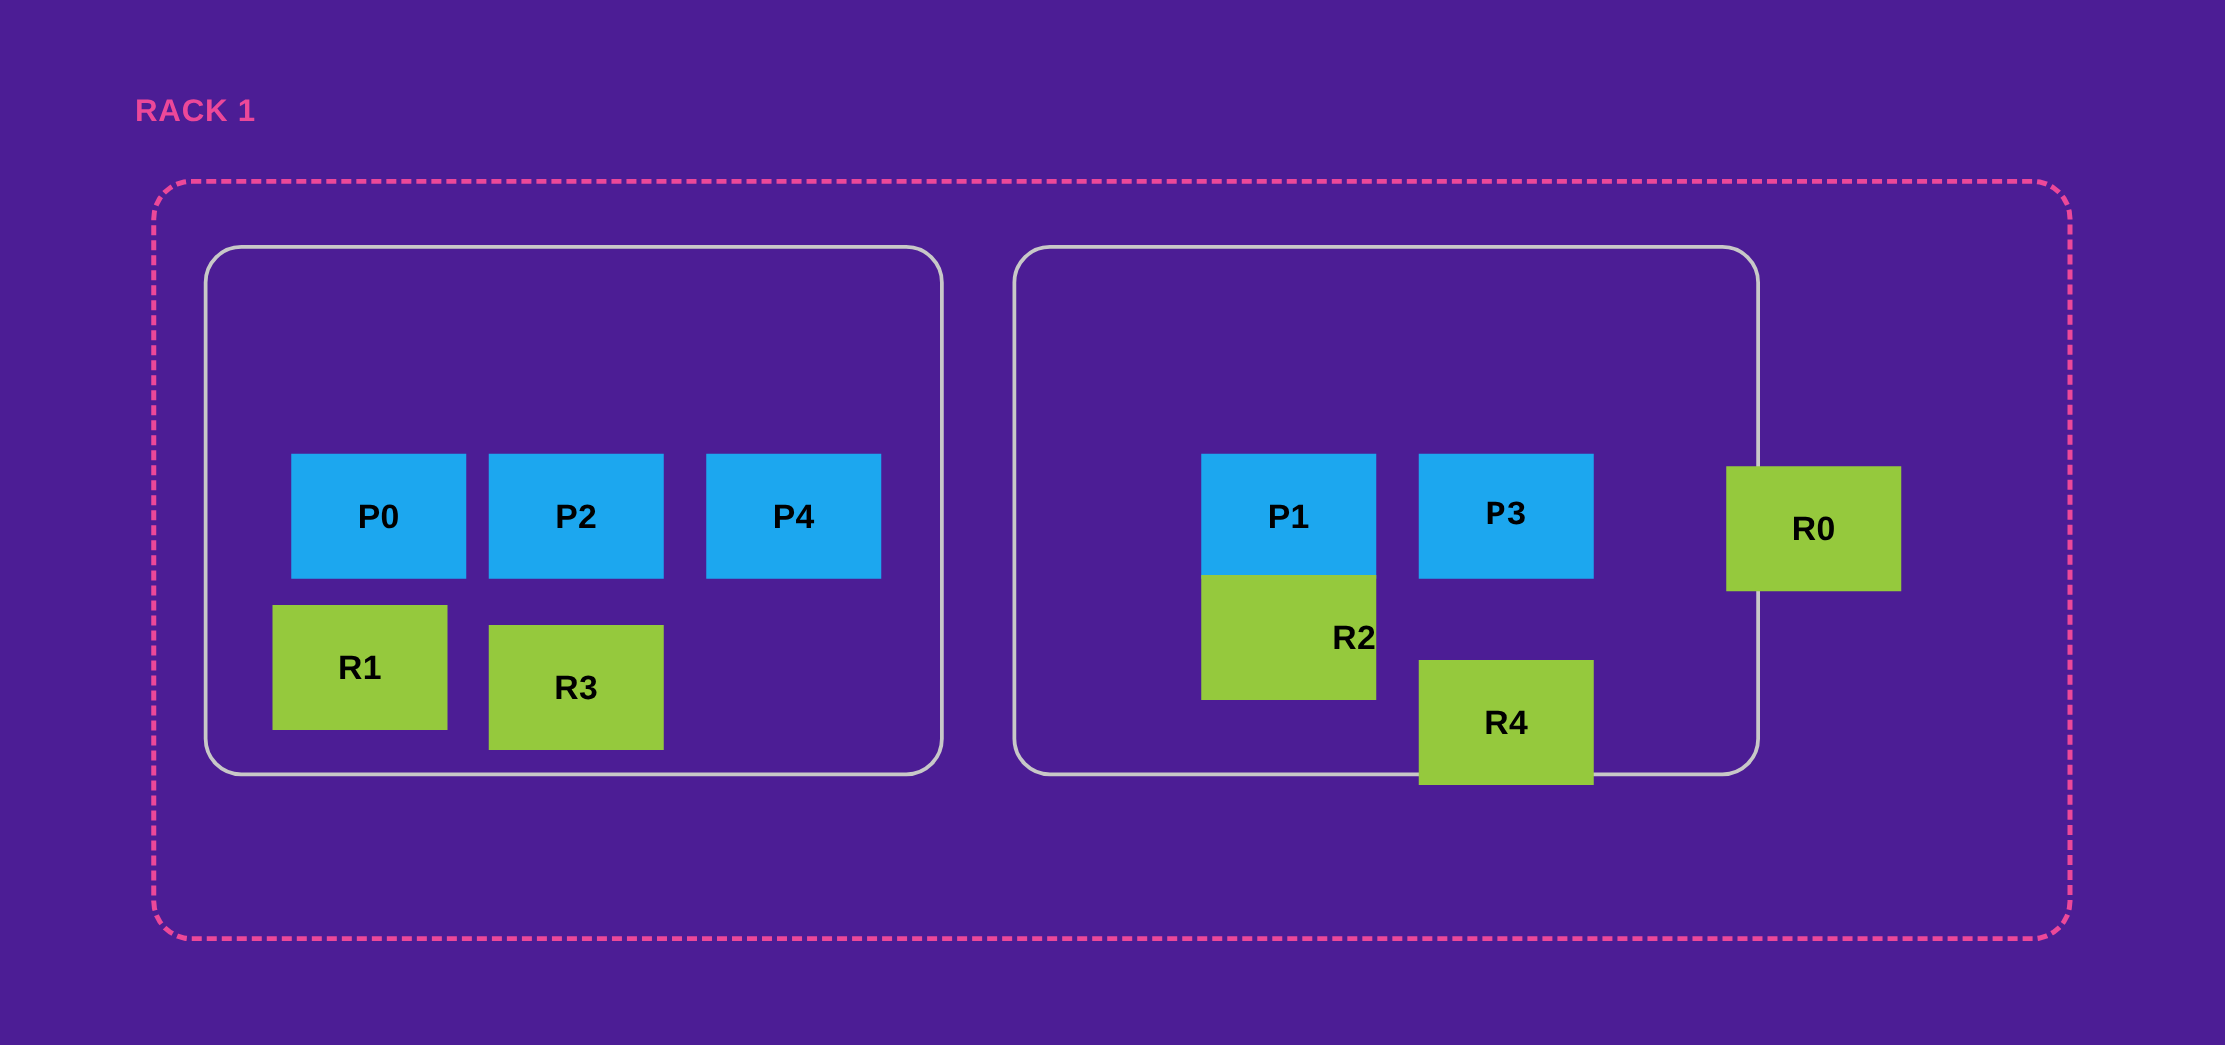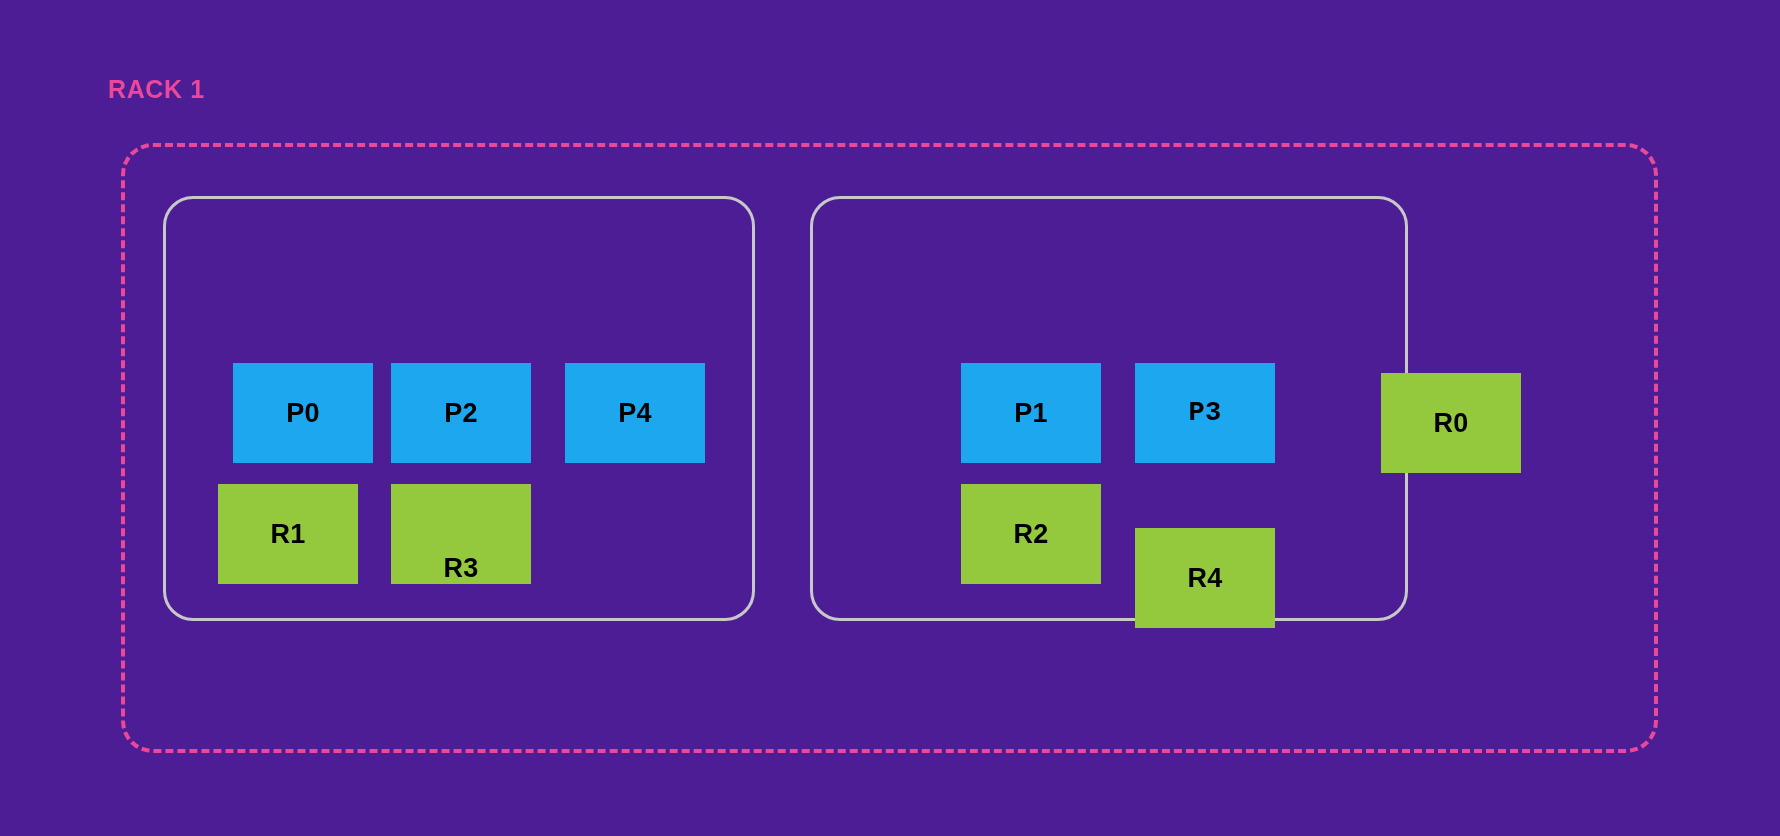--- a/index.html
+++ b/index.html
@@ -99,33 +99,33 @@
       </div>
       <div class="shard primary" style="left: 391px; top: 363px; text-align: center;">
         <span>P2</span>
       </div>
       <div class="shard primary" style="left: 565px; top: 363px;">
         <span>P4</span>
       </div>
       <div class="shard replica" style="left: 218px; top: 484px;">
         <span>R1</span>
       </div>
-      <div class="shard replica" style="left: 391px; top: 484px; align-items: flex-end;">
+      <div class="shard replica" style="left: 391px; top: 500px;">
         <span>R3</span>
       </div>
       <div class="shard primary" style="left: 961px; top: 363px;">
         <span>P1</span>
       </div>
       <div class="shard primary" style="left: 1135px; top: 363px; font-family: Liberation Mono, monospace;">
         <span>P3</span>
       </div>
       <div class="shard replica" style="left: 1381px; top: 373px;">
         <span>R0</span>
       </div>
-      <div class="shard replica" style="left: 961px; top: 484px;">
+      <div class="shard replica" style="left: 961px; top: 460px; justify-content: flex-end;">
         <span>R2</span>
       </div>
       <div class="shard replica" style="left: 1135px; top: 484px; margin-top: 44px;">
         <span>R4</span>
       </div>
     </div>
 
 </div>
 
 </body></html>

